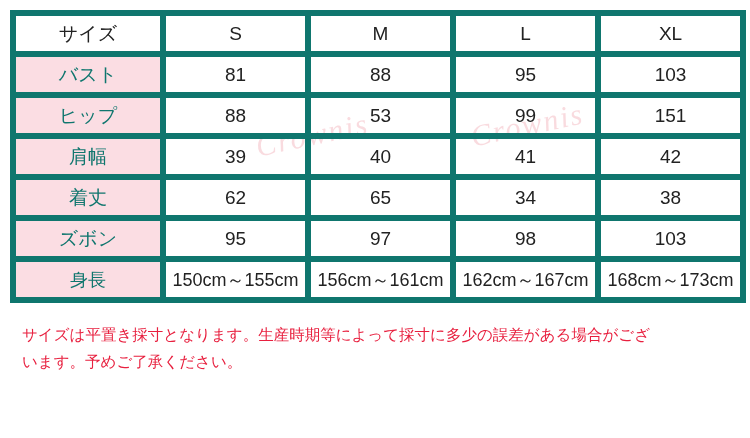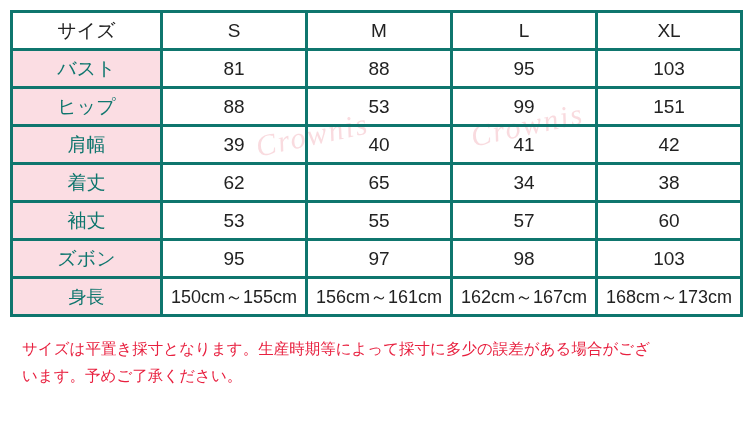--- a/index.html
+++ b/index.html
@@ -45,21 +45,21 @@
 
   table.size-table {
     position: relative;
     z-index: 1;
     border-collapse: collapse;
     width: 730px;
     table-layout: fixed;
     background: transparent;
   }
   table.size-table td, table.size-table th {
-    border: 3px solid #0f766e;
+    border: 6px solid #0f766e;
     text-align: center;
     vertical-align: middle;
     padding: 0;
     height: 35px;
     font-size: 19px;
     color: #222222;
     font-weight: normal;
     background: transparent;
   }
   thead th {
@@ -144,27 +144,20 @@
         <td>42</td>
       </tr>
       <tr>
         <td class="rowhead">着丈</td>
         <td>62</td>
         <td>65</td>
         <td>34</td>
         <td>38</td>
       </tr>
       <tr>
-        <td class="rowhead">袖丈</td>
-        <td>53</td>
-        <td>55</td>
-        <td>57</td>
-        <td>60</td>
-      </tr>
-      <tr>
         <td class="rowhead">ズボン</td>
         <td>95</td>
         <td>97</td>
         <td>98</td>
         <td>103</td>
       </tr>
       <tr class="height-row">
         <td class="rowhead">身長</td>
         <td>150cm～155cm</td>
         <td>156cm～161cm</td>

